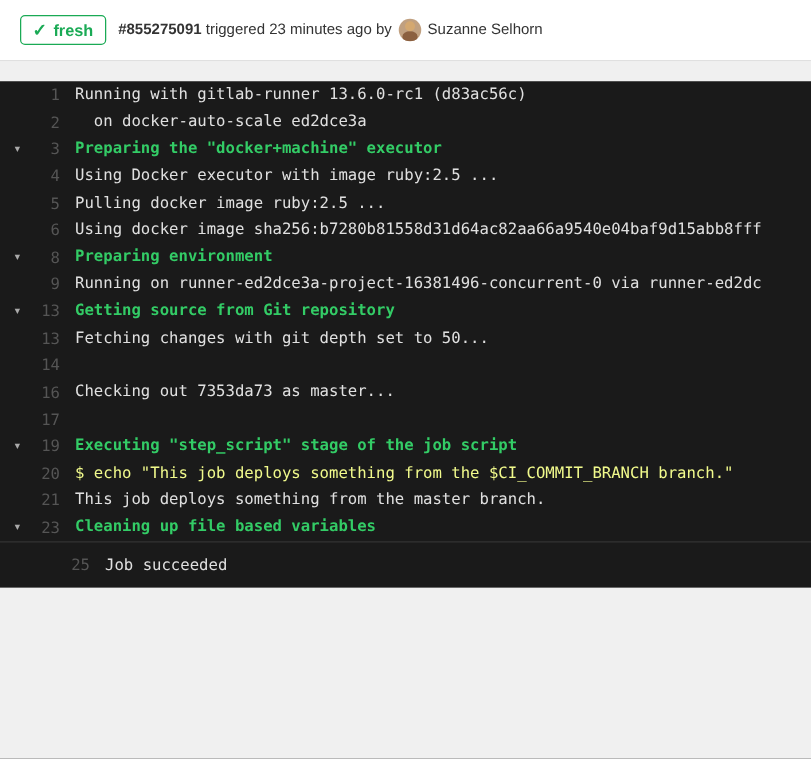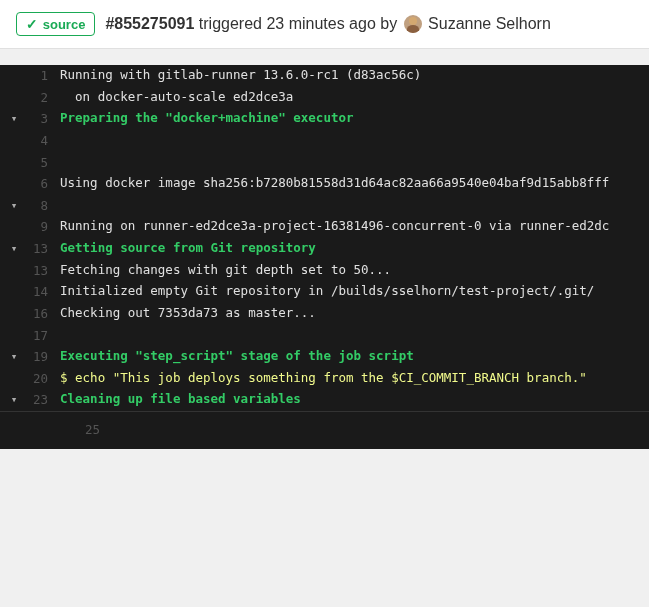--- a/index.html
+++ b/index.html
@@ -29,21 +29,21 @@
       color: #1aaa55;
       font-size: 13px;
       font-weight: 600;
     }
 
     .badge-check {
       font-size: 14px;
     }
 
     .header-text {
-      font-size: 16px;
+      font-size: 12px;
       color: #333;
     }
 
     .header-text .job-id {
       font-weight: 600;
     }
 
     .avatar {
       width: 18px;
       height: 18px;
@@ -148,44 +148,43 @@
       color: #33cc66;
     }
 
     .cmd-yellow {
       color: #f1fa8c;
     }
 
     .bottom-bar {
       background: #1a1a1a;
       border-top: 1px solid #333;
-      padding: 8px 8px;
+      padding: 8px 24px;
       color: #e0e0e0;
       font-family: 'Menlo', 'Monaco', 'Consolas', monospace;
       font-size: 12.5px;
       display: flex;
       align-items: center;
-      gap: 44px;
     }
 
     .line-num-bottom {
       min-width: 32px;
       width: 32px;
       color: #555;
       text-align: right;
       padding-right: 12px;
     }
   </style>
 </head>
 <body>
 
 <div class="header">
   <div class="badge-passed">
     <span class="badge-check">✓</span>
-    <span>source</span>
+    <span>fresh</span>
   </div>
   <span class="header-text">
     <span class="job-id">#855275091</span>
     <span> triggered 23 minutes ago by </span>
     <span class="avatar"></span>
     <span>Suzanne Selhorn</span>
   </span>
 </div>
 
 <div class="spacer"></div>
@@ -208,39 +207,42 @@
     <div class="line-toggle">
         <span class="chevron">▾</span>
       </div>
     <div class="line-num">3</div>
     <div class="line-content section-header">Preparing the "docker+machine" executor</div>
   </div>
 
   <div class="log-line">
     <div class="line-toggle"></div>
     <div class="line-num">4</div>
+    <div class="line-content text-white">Using Docker executor with image ruby:2.5 ...</div>
   </div>
 
   <div class="log-line">
     <div class="line-toggle"></div>
     <div class="line-num">5</div>
+    <div class="line-content text-white">Pulling docker image ruby:2.5 ...</div>
   </div>
 
   <div class="log-line">
     <div class="line-toggle"></div>
     <div class="line-num">6</div>
     <div class="line-content text-white">Using docker image sha256:b7280b81558d31d64ac82aa66a9540e04baf9d15abb8fff</div>
   </div>
 
 
   <div class="log-line">
     <div class="line-toggle">
         <span class="chevron">▾</span>
       </div>
     <div class="line-num">8</div>
+    <div class="line-content section-header">Preparing environment</div>
   </div>
 
   <div class="log-line">
     <div class="line-toggle"></div>
     <div class="line-num">9</div>
     <div class="line-content text-white">Running on runner-ed2dce3a-project-16381496-concurrent-0 via runner-ed2dc</div>
   </div>
 
   <div class="log-line">
     <div class="line-toggle">
@@ -253,21 +255,20 @@
 
   <div class="log-line">
     <div class="line-toggle"></div>
     <div class="line-num">13</div>
     <div class="line-content text-white">Fetching changes with git depth set to 50...</div>
   </div>
 
   <div class="log-line">
     <div class="line-toggle"></div>
     <div class="line-num">14</div>
-    <div class="line-content text-white">Initialized empty Git repository in /builds/sselhorn/test-project/.git/</div>
   </div>
 
 
   <div class="log-line">
     <div class="line-toggle"></div>
     <div class="line-num">16</div>
     <div class="line-content text-white">Checking out 7353da73 as master...</div>
   </div>
 
   <div class="log-line">
@@ -282,27 +283,33 @@
     <div class="line-num">19</div>
     <div class="line-content section-header">Executing "step_script" stage of the job script</div>
   </div>
 
   <div class="log-line">
     <div class="line-toggle"></div>
     <div class="line-num">20</div>
     <div class="line-content cmd-yellow">$ echo "This job deploys something from the $CI_COMMIT_BRANCH branch."</div>
   </div>
 
+  <div class="log-line">
+    <div class="line-toggle"></div>
+    <div class="line-num">21</div>
+    <div class="line-content text-white">This job deploys something from the master branch.</div>
+  </div>
 
   <div class="log-line">
     <div class="line-toggle">
         <span class="chevron">▾</span>
       </div>
     <div class="line-num">23</div>
     <div class="line-content section-header">Cleaning up file based variables</div>
   </div>
 
   <div class="bottom-bar">
     <div class="line-toggle"></div>
     <div class="line-num-bottom">25</div>
+    <div>Job succeeded</div>
   </div>
 
 </div>
 
 </body></html>

